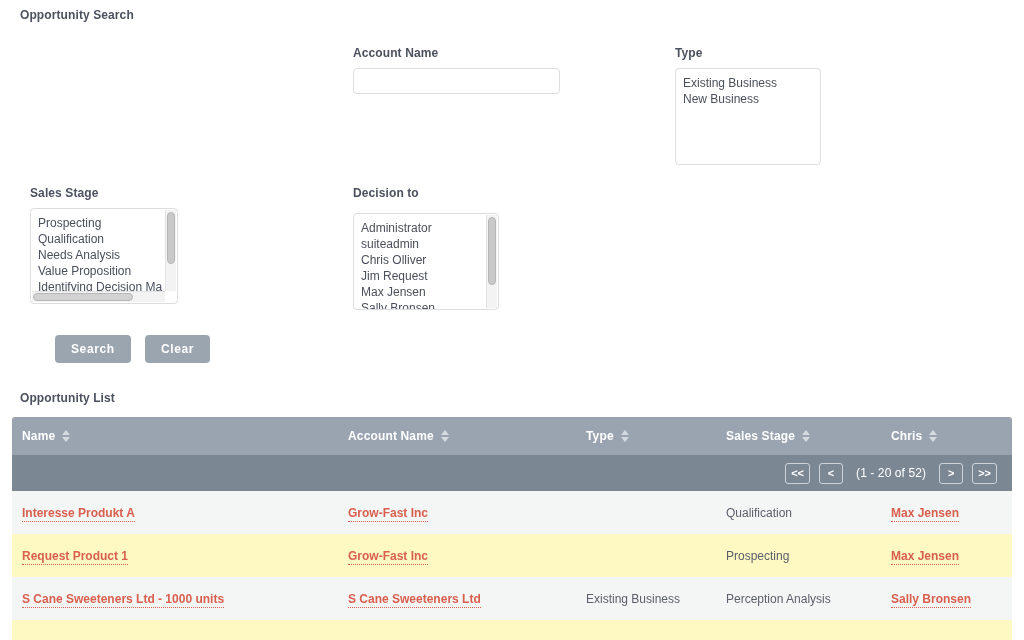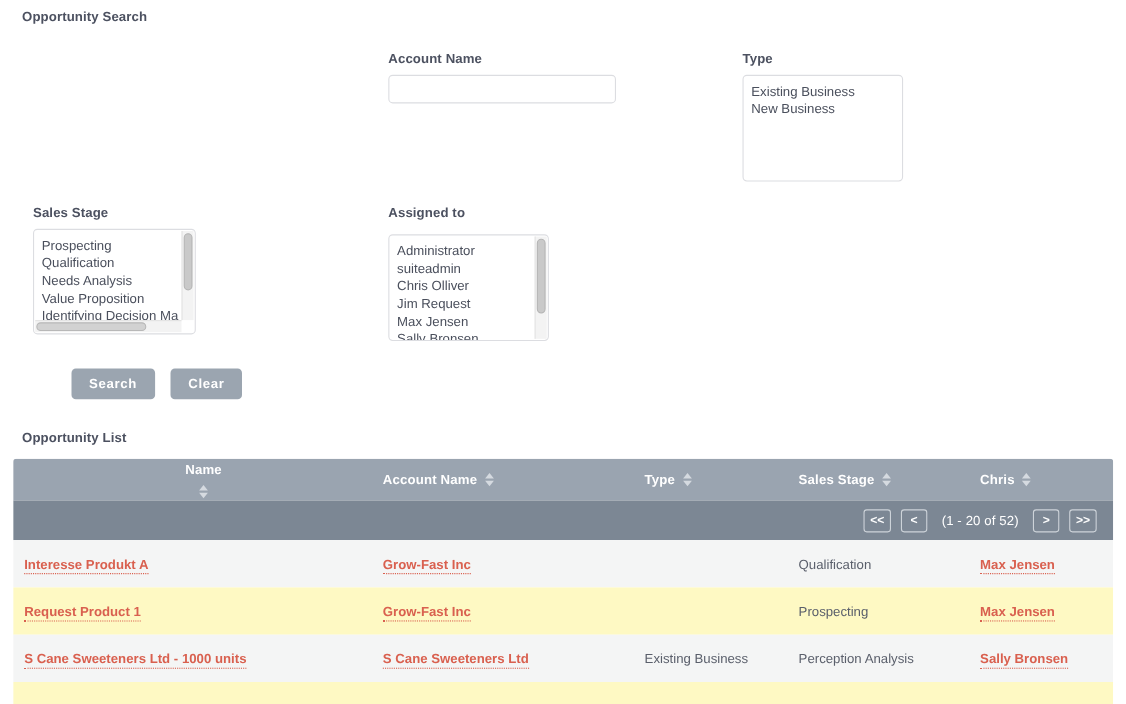--- a/index.html
+++ b/index.html
@@ -100,21 +100,21 @@
   }
   .hscroll-thumb {
     position: absolute;
     top: 1px; bottom: 1px;
     background: #d2d2d2;
     border: 1px solid #b8b8b8;
     border-radius: 5px;
   }
 
   
-  .btn-row { position: absolute; left: 25px; top: 335px; padding-left: 40px; }
+  .btn-row { position: absolute; left: 15px; top: 335px; padding-left: 40px; }
   .btn {
     display: inline-block;
     background: #9ba5b0;
     color: #ffffff;
     border: none;
     border-radius: 4px;
     font-family: "Liberation Sans", sans-serif;
     font-size: 12px;
     font-weight: bold;
     letter-spacing: 0.6px;
@@ -214,21 +214,21 @@
     font-weight: bold;
     font-size: 12px;
     text-decoration: none;
     border-bottom: 1px dotted #d9604f;
     padding-bottom: 1px;
     cursor: pointer;
     text-align: center;
   }
 
   
-  .c-name    { width: 336px; padding-left: 10px; flex-direction: column; }
+  .c-name    { width: 336px; padding-left: 10px; }
   .c-account { width: 238px; }
   .c-type    { width: 140px; }
   .c-stage   { width: 165px; }
   .c-user    { width: 110px; }
 </style>
 </head>
 <body>
 
 <div class="page">
 
@@ -263,21 +263,21 @@
       <div class="vscroll" style="bottom:12px;">
         <div class="vscroll-thumb" style="top:2px; height:52px;"></div>
       </div>
       <div class="hscroll" style="right:12px;">
         <div class="hscroll-thumb" style="left:1px; width:100px;"></div>
       </div>
     </div>
   </div>
 
   <div class="field" style="left:353px; top:186px;">
-    <label class="field-label">Assigned to</label>
+    <label class="field-label">Decision to</label>
     <div class="listbox" style="width:146px; height:97px;margin-top:13px;">
       <div class="listbox-inner" style="right:12px;">
         <div class="listbox-option">Administrator</div>
         <div class="listbox-option">suiteadmin</div>
         <div class="listbox-option">Chris Olliver</div>
         <div class="listbox-option">Jim Request</div>
         <div class="listbox-option">Max Jensen</div>
         <div class="listbox-option">Sally Bronsen</div>
       </div>
       <div class="vscroll" style="bottom:1px;">

